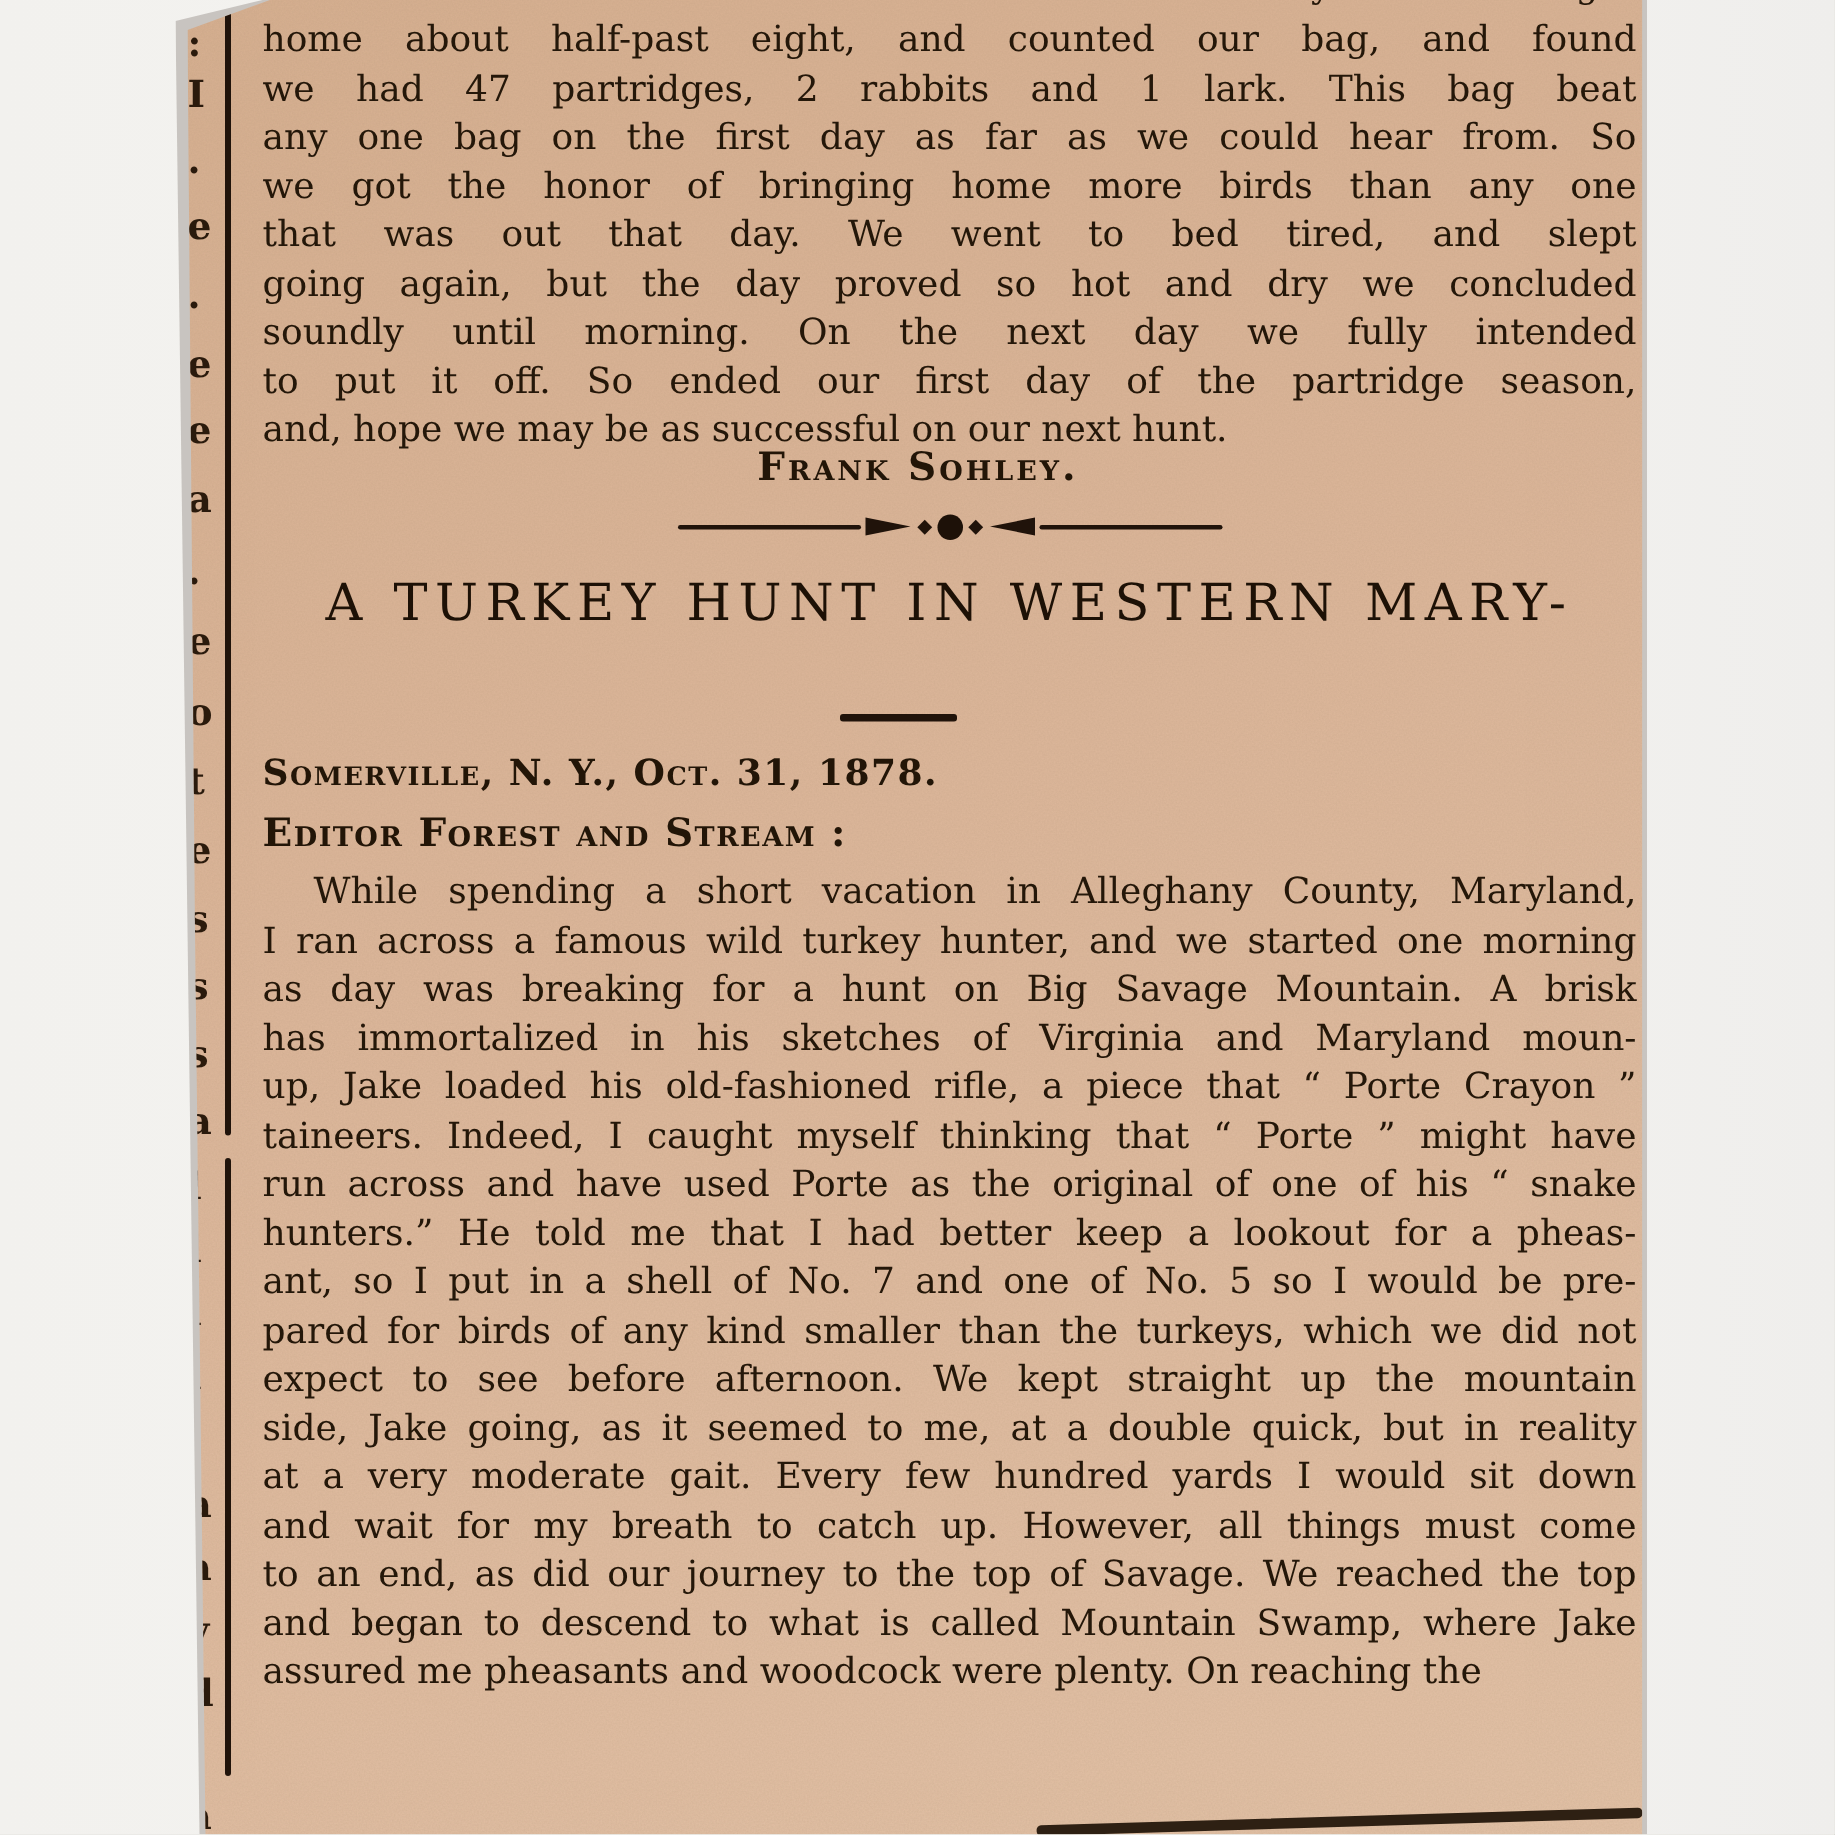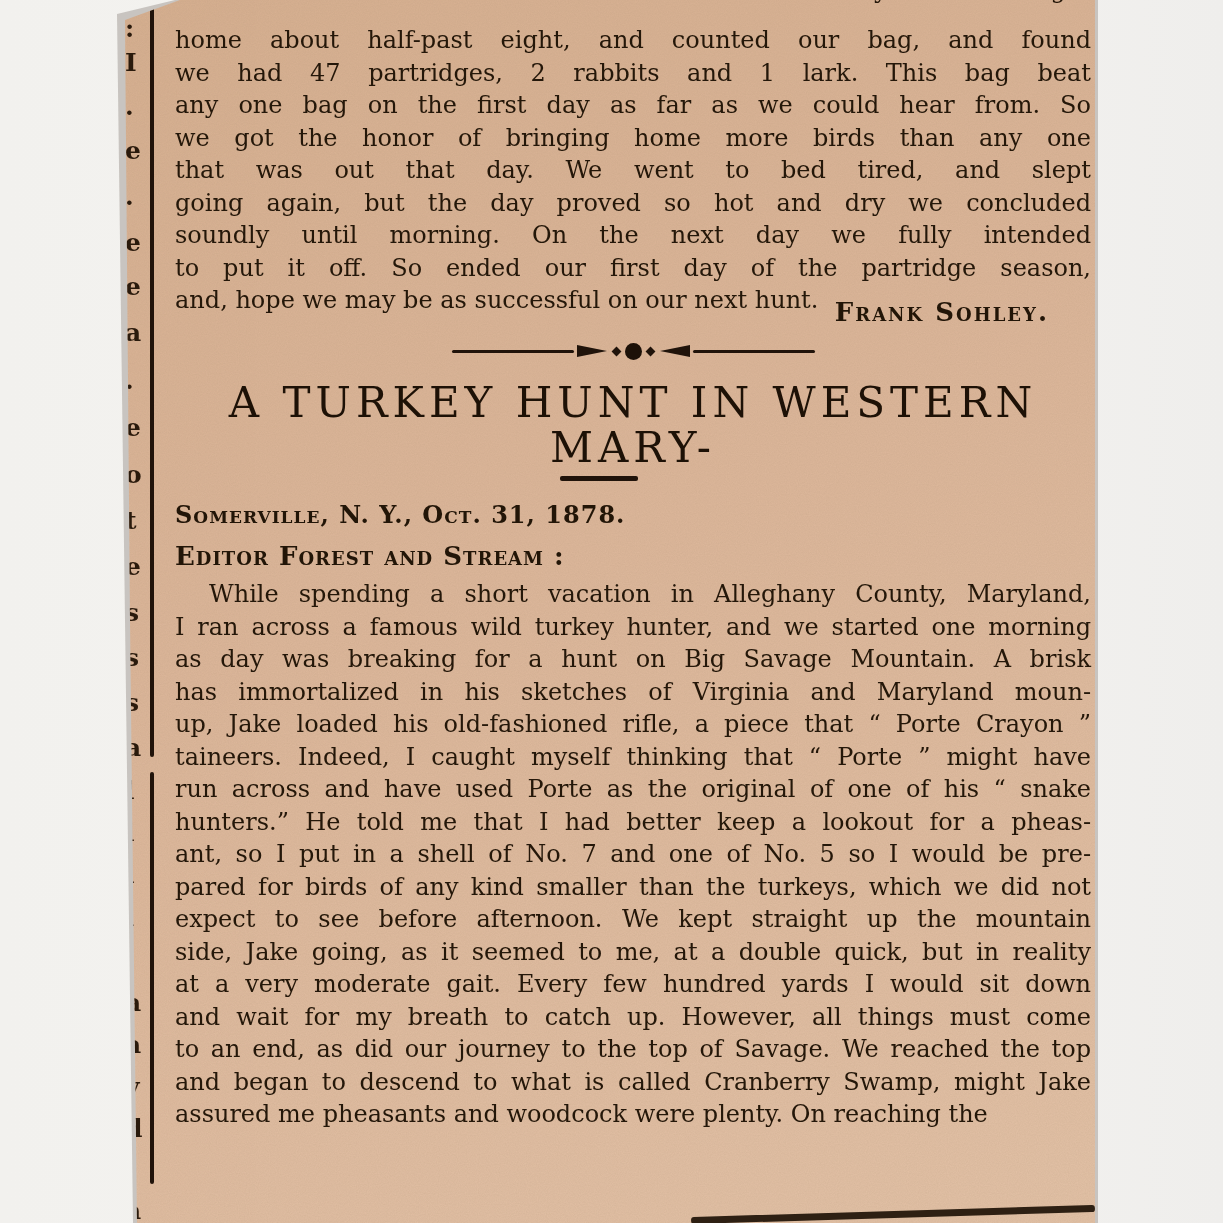--- a/index.html
+++ b/index.html
@@ -28,40 +28,40 @@
   .col-rule.seg1{top:0;height:757px;}
   .col-rule.seg2{top:772px;height:412px;}
 
   
   .text-col{position:absolute;left:72px;top:0;width:916px;}
   .jline{width:916px;white-space:nowrap;text-align:justify;text-align-last:justify;
     font-size:24px;line-height:32.5px;color:#241709;}
   .jline.last{text-align-last:left;}
 
   .partial-top{position:absolute;left:72px;top:-26px;width:916px;}
-  .p1{position:absolute;left:72px;top:24px;}
+  .p1{position:absolute;left:72px;top:10px;}
   .p2{position:absolute;left:72px;top:578px;}
   .p2 .jline:first-child{text-indent:34px;}
 
-  .signature{position:absolute;left:72px;top:297px;width:916px;text-align:right;
+  .signature{position:absolute;left:72px;top:297px;width:916px;text-align:center;
     padding-right:42px;box-sizing:border-box;font-variant:small-caps;font-weight:bold;
     font-size:26px;letter-spacing:2px;color:#221507;}
 
   .divider{position:absolute;left:332px;top:341px;width:396px;height:20px;
     display:flex;align-items:center;justify-content:center;}
   .divider .dline{height:3px;background:#20130a;flex:0 0 122px;border-radius:2px;}
   .divider .tri-r{width:0;height:0;border-left:30px solid #20130a;
     border-top:6px solid transparent;border-bottom:6px solid transparent;margin:0 3px;}
   .divider .tri-l{width:0;height:0;border-right:30px solid #20130a;
     border-top:6px solid transparent;border-bottom:6px solid transparent;margin:0 3px;}
   .divider .dmd{width:7px;height:7px;background:#20130a;transform:rotate(45deg);margin:0 3px;}
   .divider .dot{width:17px;height:17px;background:#1d1108;border-radius:50%;margin:0 2px;}
 
   .headline{position:absolute;left:72px;top:380px;width:916px;text-align:center;
-    font-size:42px;line-height:45px;letter-spacing:5px;color:#1d1106;}
+    font-size:34px;line-height:45px;letter-spacing:5px;color:#1d1106;}
   .headline .l2{transform:translateX(-33px);}
 
   .head-rule{position:absolute;left:457px;top:476px;width:78px;height:5px;
     background:#20130a;border-radius:2px;}
 
   .dateline{position:absolute;left:72px;top:500px;width:916px;text-align:left;
     padding-right:122px;box-sizing:border-box;font-variant:small-caps;font-weight:bold;
     font-size:24px;letter-spacing:1px;color:#221507;}
 
   .salutation{position:absolute;left:72px;top:541px;font-variant:small-caps;
@@ -169,20 +169,20 @@
         <div class="jline">taineers.  Indeed, I caught myself thinking that “ Porte ” might have</div>
         <div class="jline">run across and have used Porte as the original of one of his “ snake</div>
         <div class="jline">hunters.”  He told me that I had better keep a lookout for a pheas-</div>
         <div class="jline">ant, so I put in a shell of No. 7 and one of No. 5 so I would be pre-</div>
         <div class="jline">pared for birds of any kind smaller than the turkeys, which we did not</div>
         <div class="jline">expect to see before afternoon.  We kept straight up the mountain</div>
         <div class="jline">side, Jake going, as it seemed to me, at a double quick, but in reality</div>
         <div class="jline">at a very moderate gait.  Every few hundred yards I would sit down</div>
         <div class="jline">and wait for my breath to catch up.  However, all things must come</div>
         <div class="jline">to an end, as did our journey to the top of Savage.  We reached the top</div>
-        <div class="jline">and began to descend to what is called Cranberry Swamp, might Jake</div>
+        <div class="jline">and began to descend to what is called Mountain Swamp, where Jake</div>
         <div class="jline last">assured me pheasants and woodcock were plenty.  On reaching the</div>
       </div>
 
     <div class="bottom-edge"></div>
 
   </div>
 </div>
 
 </body></html>

